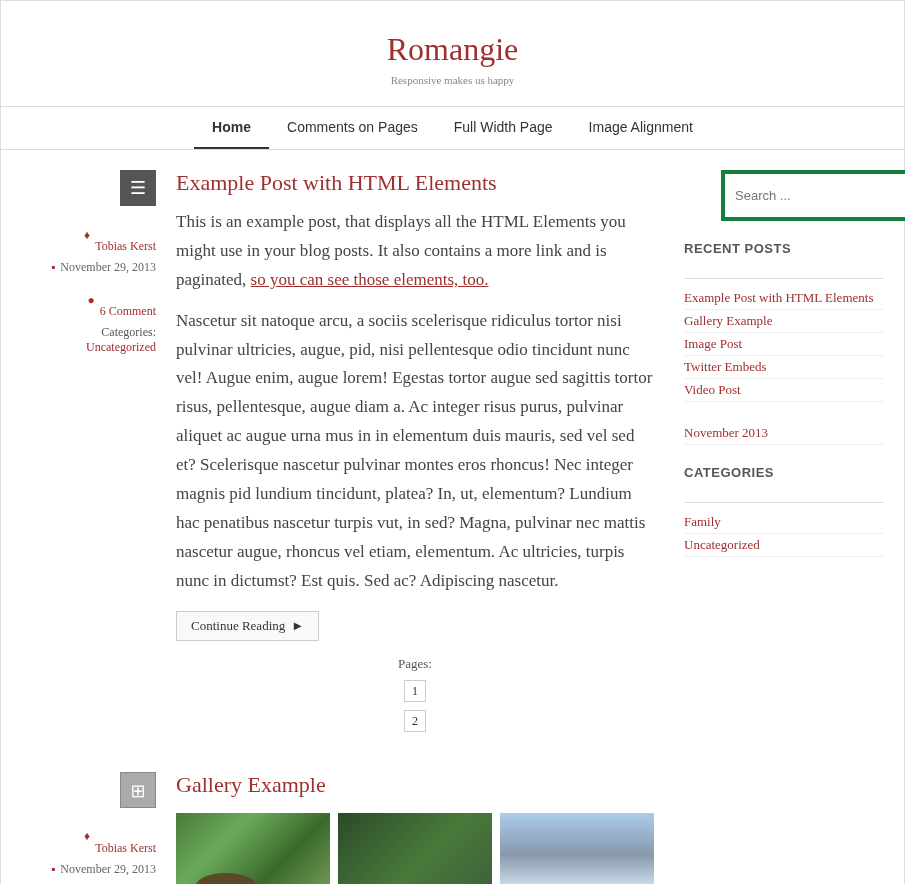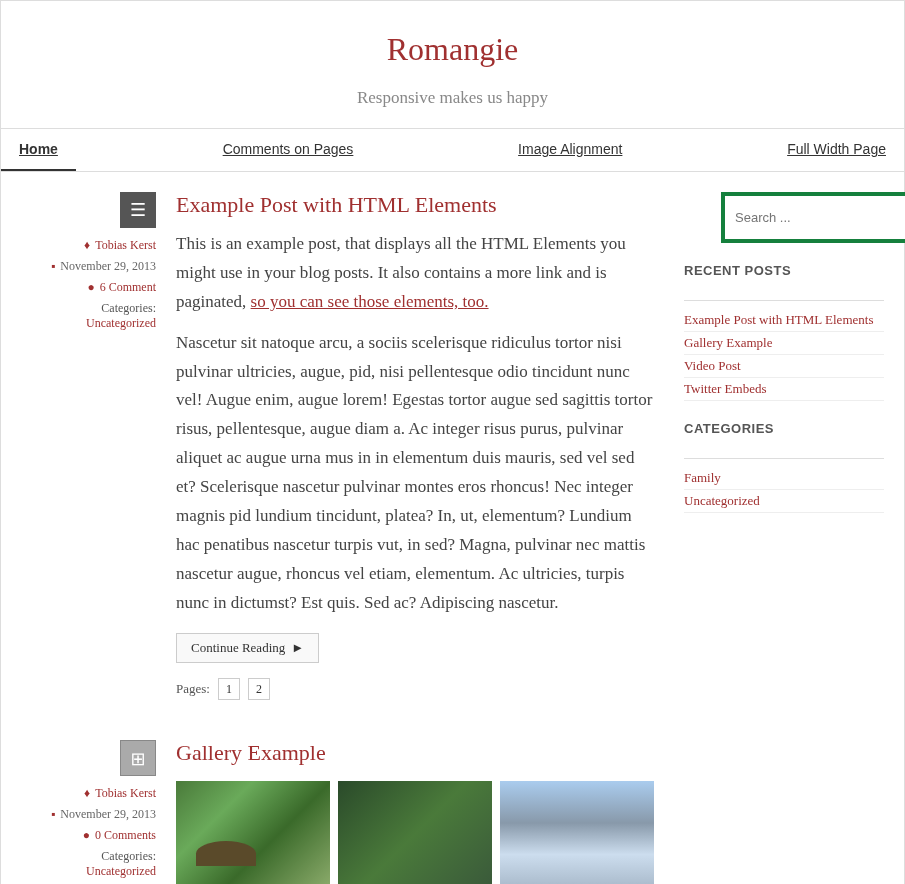--- a/index.html
+++ b/index.html
@@ -3,25 +3,25 @@
   <meta charset="utf-8">
   <style>
     * { box-sizing: border-box; margin: 0; padding: 0; }
     body { font-family: Georgia, 'Times New Roman', serif; background: #fff; color: #333; font-size: 14px; }
     
     .site-wrapper { max-width: 905px; margin: 0 auto; background: #fff; border: 1px solid #ddd; }
     
     
     .site-header { text-align: center; padding: 30px 4px 20px; border-bottom: 1px solid #ddd; }
     .site-title { font-size: 32px; color: #a03030; font-family: Georgia, serif; font-weight: normal; }
-    .site-tagline { font-size: 17px; color: #888; margin-top: 20px; }
+    .site-tagline { font-size: 11px; color: #888; margin-top: 6px; }
     
     
     .site-nav { border-bottom: 1px solid #ddd; padding: 0; }
-    .site-nav ul { display: flex; list-style: none; justify-content: space-between; padding: 0; text-decoration: underline; }
+    .site-nav ul { display: flex; list-style: none; justify-content: center; padding: 0; }
     .site-nav ul li a { display: block; padding: 12px 18px; text-decoration: none; color: #333; font-size: 14px; font-family: Arial, sans-serif; }
     .site-nav ul li a.active { font-weight: bold; border-bottom: 2px solid #333; }
     
     
     .content-area { display: flex; gap: 0; padding: 20px 20px 20px 10px; }
     
     .main-content { flex: 1; padding-right: 30px; }
     
     
     .post { margin-bottom: 40px; }
@@ -29,27 +29,27 @@
     .post-title a { text-decoration: none; color: #a03030; }
     .post-body { font-size: 17px; line-height: 1.7; color: #444; margin-bottom: 15px; }
     .post-body p { margin-bottom: 12px; }
     .post-body a { color: #a03030; }
     
     .continue-btn { display: inline-flex; align-items: flex-end; gap: 6px; border: 1px solid #ccc; padding: 6px 14px; font-size: 13px; text-decoration: none; color: #333; background: #f9f9f9; cursor: pointer; }
     
     .post-with-meta { display: flex; }
     .post-meta-col { width: 165px; flex-shrink: 0; text-align: right; padding-right: 20px; font-size: 12px; color: #666; }
     .post-meta-col .meta-row { margin-bottom: 6px; display: flex; align-items: center; justify-content: flex-end; gap: 5px; }
-    .post-meta-col .meta-row a { color: #a03030; text-decoration: none; }
+    .post-meta-col .meta-row a { color: #a03030; text-decoration: none; margin-top: 23px; }
     .post-content-col { flex: 1; }
     
     .meta-icon { font-size: 12px; color: #a03030; }
     
     
-    .pages-nav { display: flex; align-items: center; gap: 8px; margin-top: 15px; font-size: 13px; }
+    .pages-nav { display: flex; align-items: center; gap: 8px; margin-top: 15px; font-size: 13px; flex-direction: column; }
     .pages-nav .pages-label { color: #555; }
     .page-num { display: inline-block; width: 22px; height: 22px; border: 1px solid #ccc; text-align: center; line-height: 20px; font-size: 12px; text-decoration: none; color: #333; }
     
     
     .gallery-grid { display: grid; grid-template-columns: repeat(3, 1fr); gap: 8px; margin-top: 15px; }
     .gallery-item { width: 100%; height: 105px; overflow: hidden; }
     
     
     .thumb-1 { background: linear-gradient(135deg, #4a7a3a 0%, #6aaa5a 30%, #3a6a2a 60%, #8aaa6a 100%); position: relative; }
     .thumb-1::before { content: ''; position: absolute; bottom: 20px; left: 20px; width: 60px; height: 25px; background: #5a4a2a; border-radius: 50% 50% 0 0; }
@@ -82,24 +82,24 @@
 
   <nav class="site-nav">
     <ul>
       <li>
           <a href="#" class="active">Home</a>
         </li>
       <li>
           <a href="#">Comments on Pages</a>
         </li>
       <li>
+          <a href="#">Full Width Page</a>
+        </li>
+      <li>
           <a href="#">Image Alignment</a>
-        </li>
-      <li>
-          <a href="#">Full Width Page</a>
         </li>
     </ul>
   </nav>
 
   <div class="content-area">
 
     <main class="main-content">
 
       <article class="post">
         <div class="post-with-meta">
@@ -189,25 +189,27 @@
     <aside class="sidebar">
 
       <div class="sidebar-search">
         <input type="text" class="search-input" placeholder="Search ..." style="">
       </div>
 
       <div class="sidebar-section">
         <h3 class="sidebar-section-title">RECENT POSTS</h3>
         <a href="#" class="sidebar-link">Example Post with HTML Elements</a>
         <a href="#" class="sidebar-link">Gallery Example</a>
+        <a href="#" class="sidebar-link">Image Post</a>
+        <a href="#" class="sidebar-link">Twitter Embeds</a>
         <a href="#" class="sidebar-link">Video Post</a>
-        <a href="#" class="sidebar-link">Twitter Embeds</a>
       </div>
 
       <div class="sidebar-section">
+        <a href="#" class="sidebar-link">November 2013</a>
       </div>
 
       <div class="sidebar-section">
         <h3 class="sidebar-section-title">CATEGORIES</h3>
         <a href="#" class="sidebar-link">Family</a>
         <a href="#" class="sidebar-link">Uncategorized</a>
       </div>
     </aside>
 
   </div>

